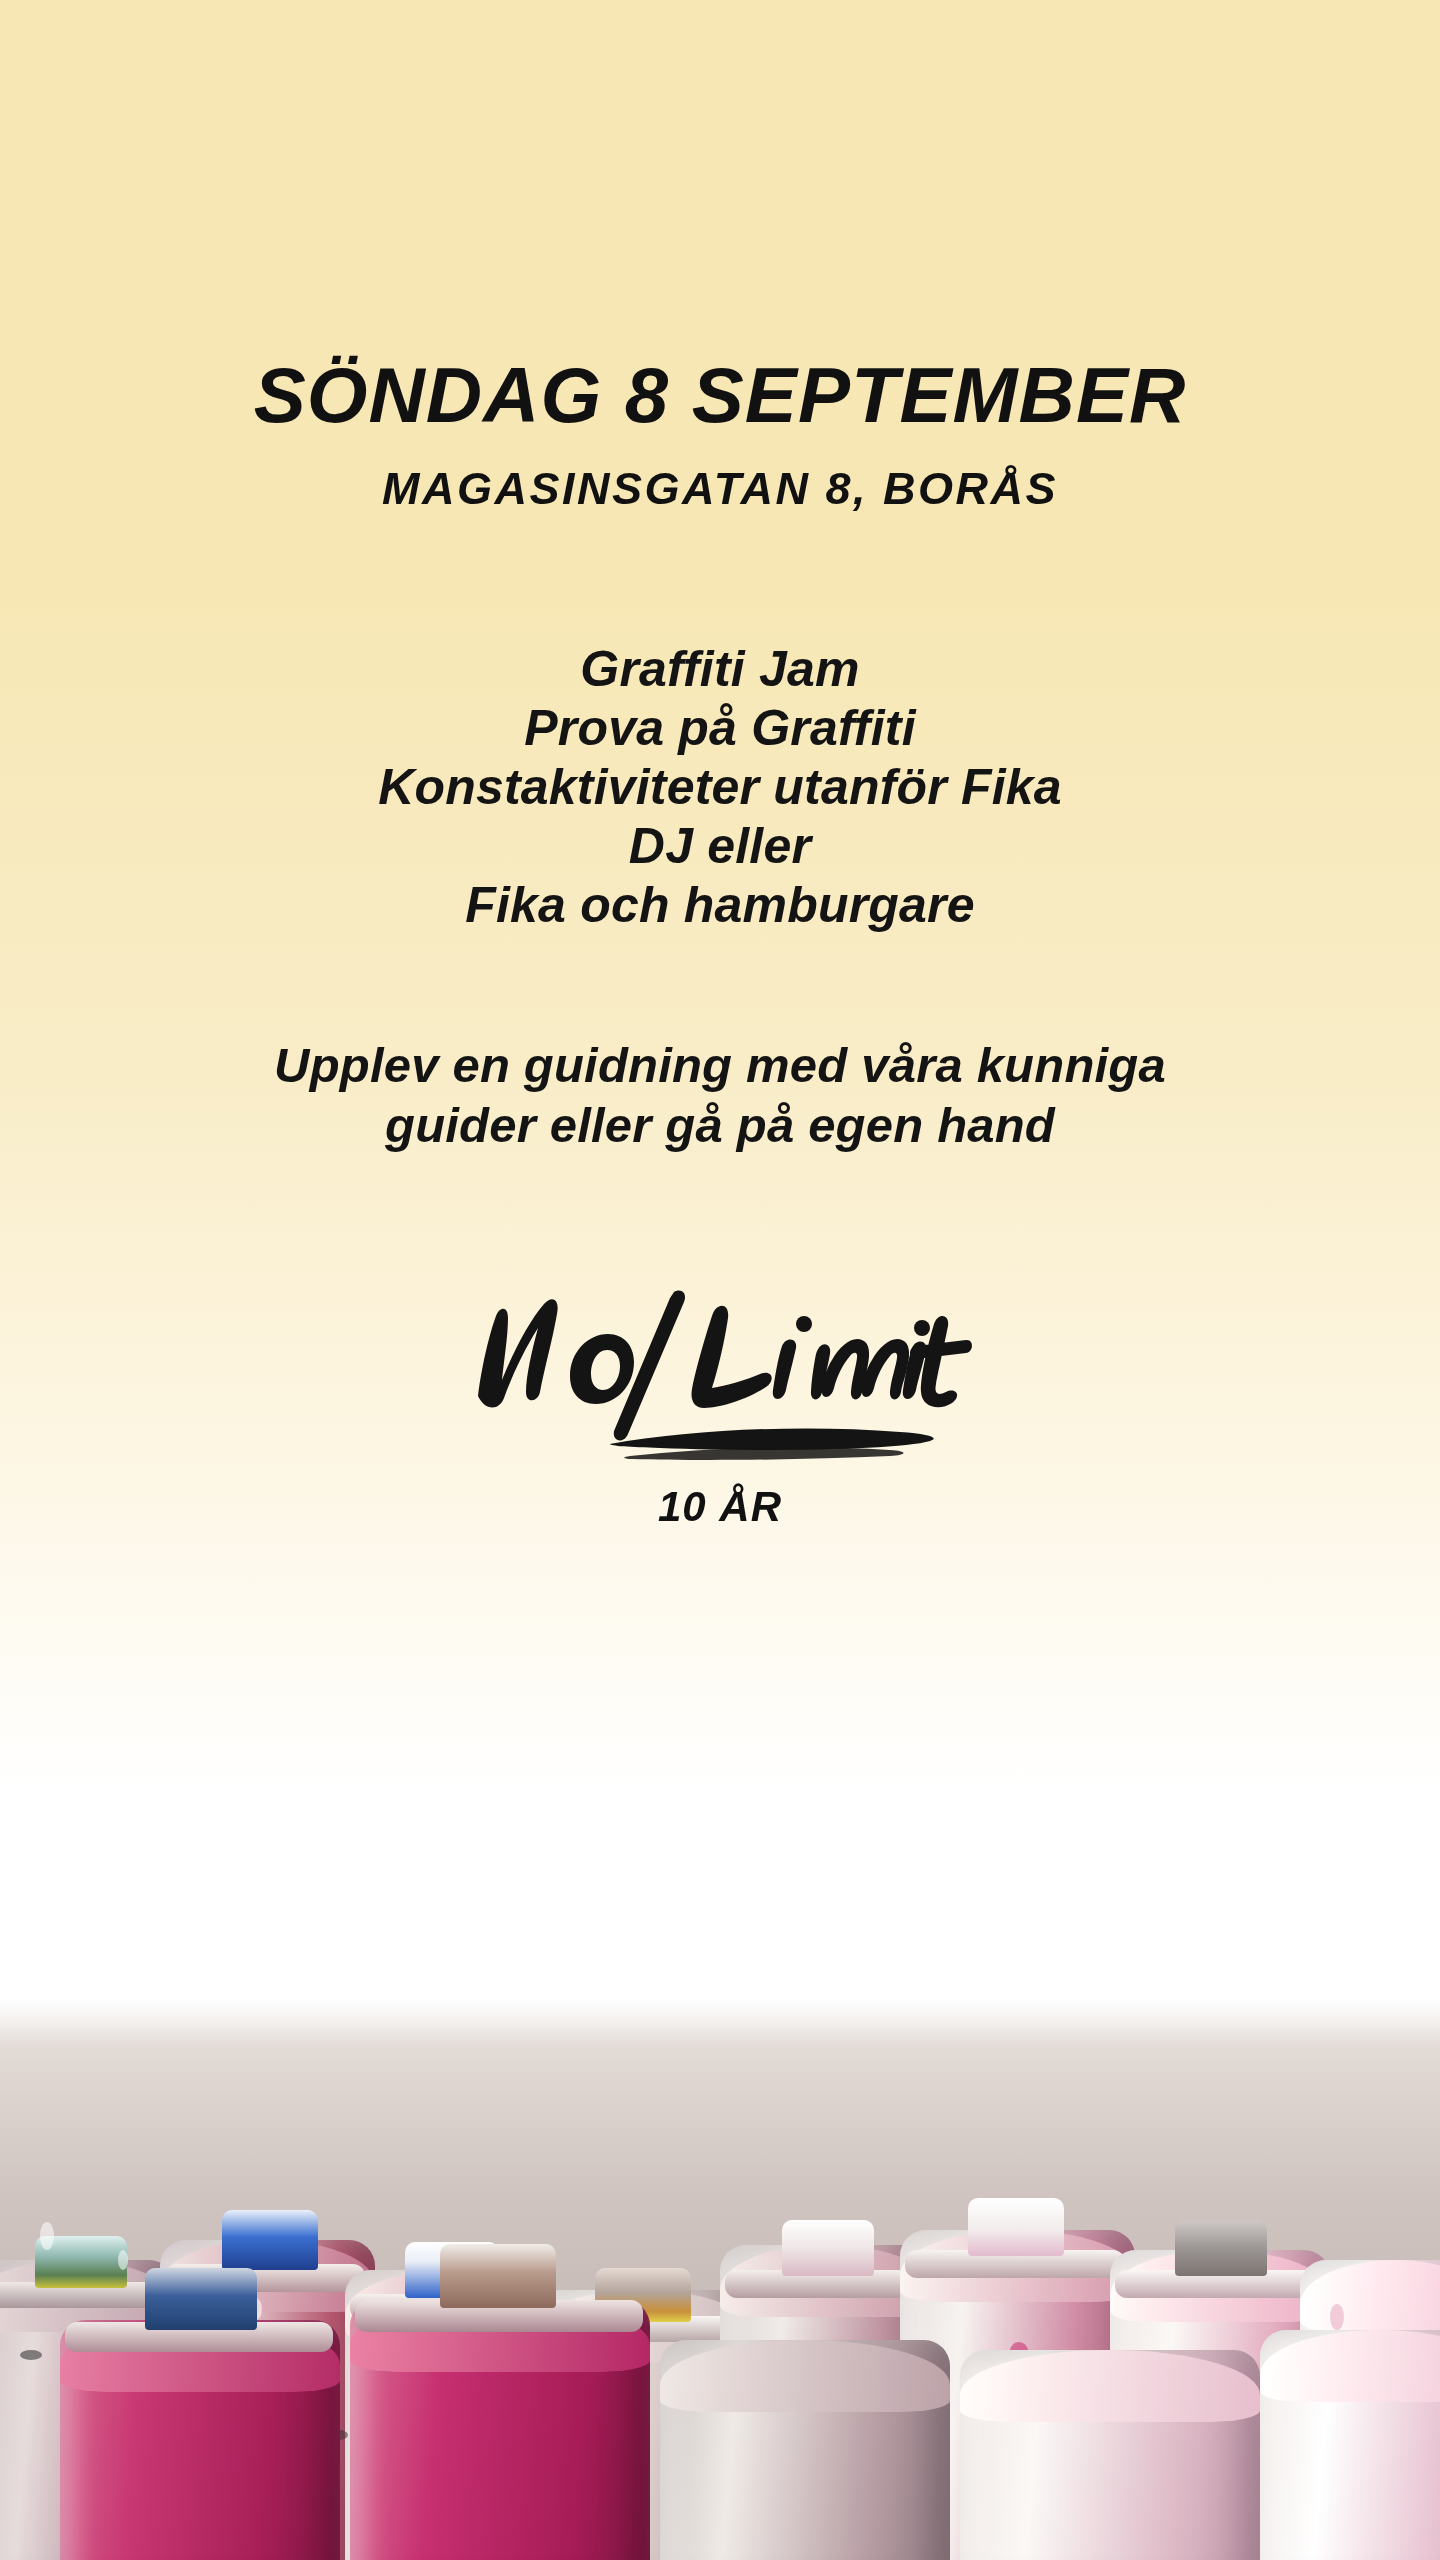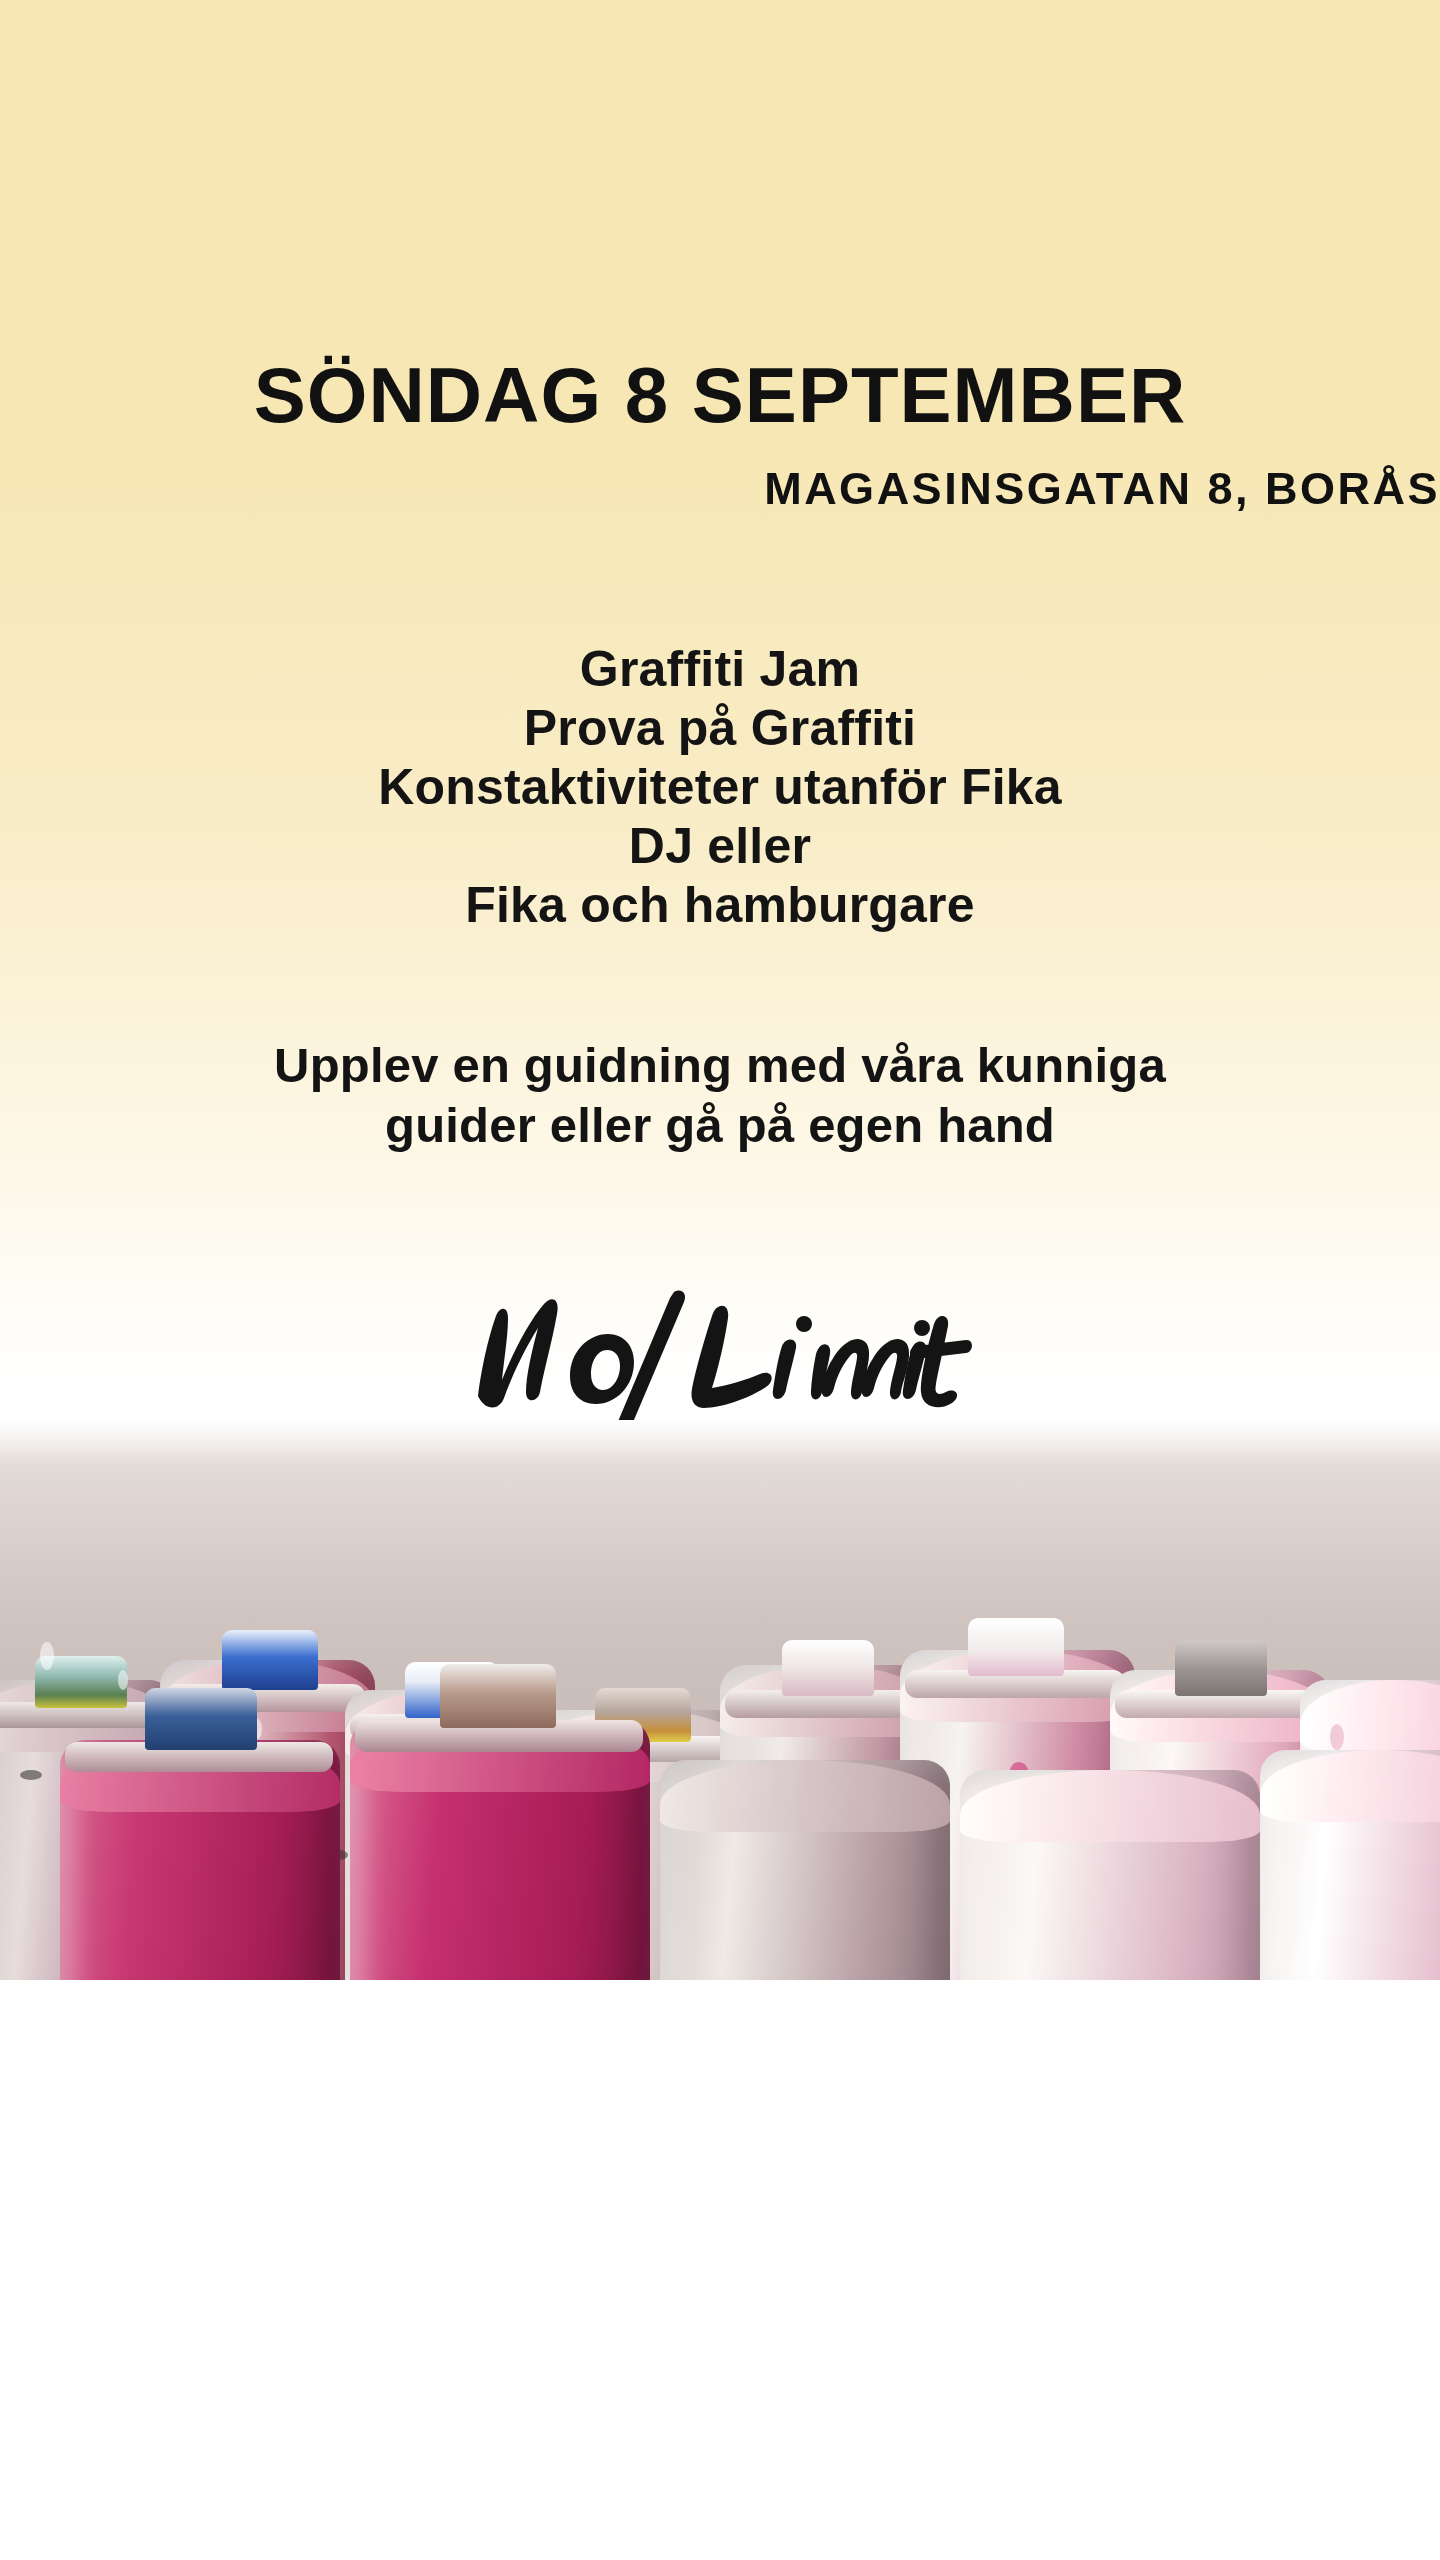--- a/index.html
+++ b/index.html
@@ -10,29 +10,30 @@
   body {
     width: 1440px;
     height: 2560px;
     overflow: hidden;
     font-family: "Liberation Sans", sans-serif;
   }
 
   .poster {
     position: relative;
     width: 1440px;
-    height: 1980px;
+    height: 2560px;
     background: linear-gradient(180deg,
         #f7e7b4 0%,
         #f7e7b4 22%,
         #f9edc8 42%,
         #fdf7e6 58%,
         #ffffff 70%,
         #ffffff 100%);
     overflow: hidden;
+    font-style: italic;
   }
 
   .content {
     position: absolute;
     top: 0;
     left: 0;
     width: 1440px;
     text-align: center;
   }
 
@@ -46,21 +47,20 @@
     line-height: 1.05;
   }
 
   .subhead {
     margin: 0;
     padding-top: 26px;
     font-size: 45px;
     font-weight: 700;
     letter-spacing: 2.5px;
     color: #111111;
-    text-align: right;
   }
 
   .program {
     margin: 0;
     padding-top: 125px;
   }
   .program-line {
     font-size: 50px;
     font-weight: 600;
     color: #141414;

